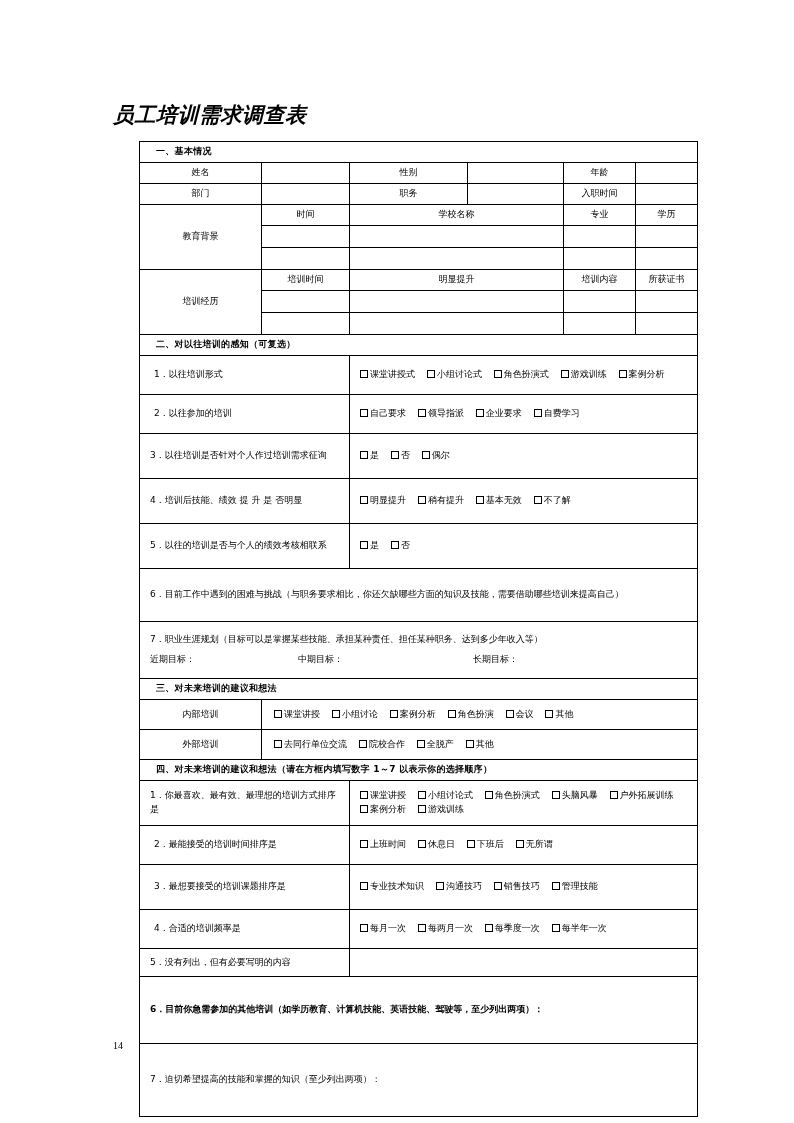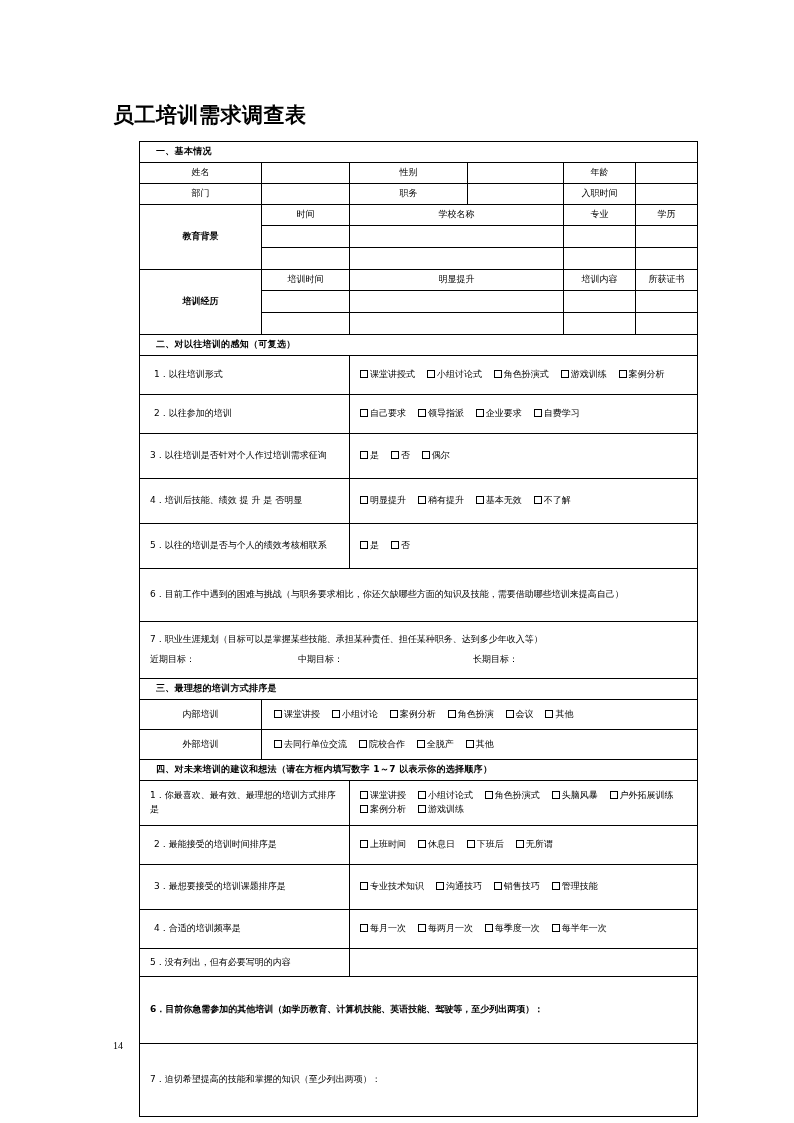--- a/index.html
+++ b/index.html
@@ -23,20 +23,21 @@
     background: #ffffff;
   }
   .doc-title {
     position: absolute;
     left: 113px;
     top: 103px;
     font-size: 21px;
     font-weight: bold;
     letter-spacing: 0.5px;
     line-height: 1.2;
+    font-style: italic;
   }
   .form-wrap {
     position: absolute;
     left: 131px;
     top: 141px;
     width: 558px;
     padding-left: 8px;
   }
   table.form {
     border-collapse: collapse;
@@ -52,21 +53,20 @@
   }
   .sec-head {
     height: 20px;
     padding-left: 16px !important;
     font-weight: bold;
     font-size: 9.5px;
     letter-spacing: 0.3px;
   }
   .ctr {
     text-align: center;
-    font-weight: bold;
   }
   .lbl-c {
     text-align: center;
     height: 20px;
   }
   .blank {
     background: #ffffff;
   }
   .qcell {
     padding: 3px 6px 3px 10px !important;
@@ -258,21 +258,21 @@
         <tr>
           <td class="freecell h-free2" colspan="6">
             <span>7．职业生涯规划（目标可以是掌握某些技能、承担某种责任、担任某种职务、达到多少年收入等）</span>
             <span class="goal-row">
               <span class="goal g1">近期目标：</span><span class="goal g2">中期目标：</span><span class="goal g3">长期目标：</span>
             </span>
           </td>
         </tr>
 
         <tr>
-          <td class="sec-head" colspan="6">三、最理想的培训方式排序是</td>
+          <td class="sec-head" colspan="6">三、对未来培训的建议和想法</td>
         </tr>
         <tr>
           <td class="lbl-c h-row">内部培训</td>
           <td class="acell-wide h-row" colspan="5">
             <span class="opt"><span class="box"></span><span>课堂讲授</span></span>
             <span class="opt"><span class="box"></span><span>小组讨论</span></span>
             <span class="opt"><span class="box"></span><span>案例分析</span></span>
             <span class="opt"><span class="box"></span><span>角色扮演</span></span>
             <span class="opt"><span class="box"></span><span>会议</span></span>
             <span class="opt"><span class="box"></span><span>其他</span></span>

